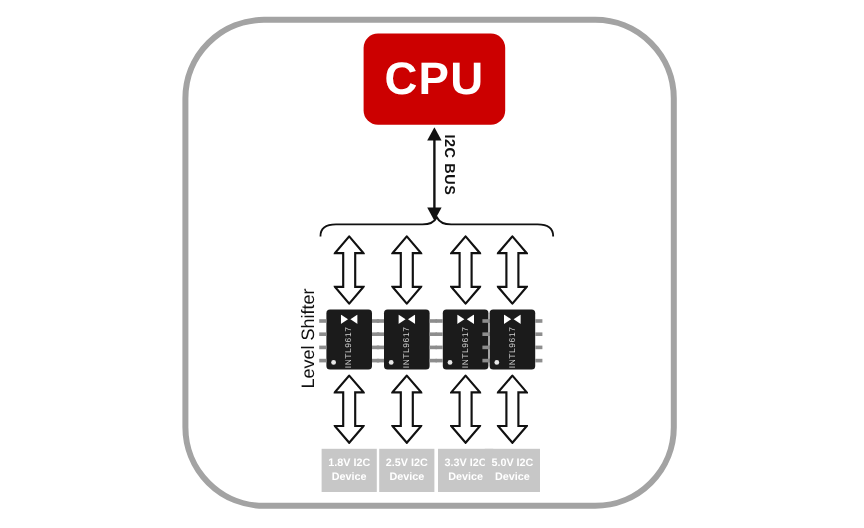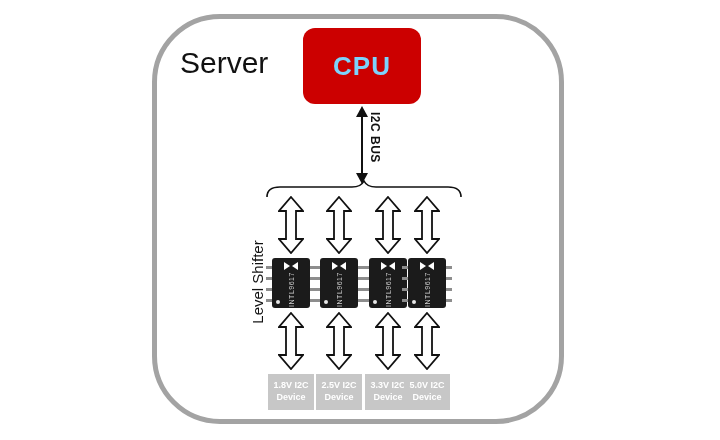--- a/index.html
+++ b/index.html
@@ -13,21 +13,21 @@
     background:#fff;
   }
   .server-label {
     position:absolute; left:180px; top:46px; font-size:30px; color:#111;
   }
   .cpu {
     position:absolute; left:303px; top:28px; width:118px; height:76px;
     background:#cc0000; border-radius:12px;
     display:flex; align-items:center; justify-content:center;
   }
-  .cpu-text { color:#7dd3fc; font-weight:bold; font-size:26px; letter-spacing:1px; }
+  .cpu-text { color:#ffffff; font-weight:bold; font-size:38px; letter-spacing:1px; }
   .bus-arrow { position:absolute; left:347px; top:106px; }
   .bus-label {
     position:absolute; left:368px; top:112px; writing-mode:vertical-rl;
     font-size:12px; font-weight:bold; color:#111; letter-spacing:0.5px;
   }
   .brace { position:absolute; left:266px; top:180px; }
   .level-shifter {
     position:absolute; left:207px; top:274px; width:100px; height:16px;
     text-align:center; font-size:15px; color:#111; transform:rotate(-90deg);
     white-space:nowrap;
@@ -64,21 +64,20 @@
     flex:0 0 auto;
   }
 </style>
 </head>
 <body>
 
 <div class="stage">
 
   <div class="frame"></div>
 
-  <div class="server-label">Server</div>
 
   <div class="cpu">
     <span class="cpu-text">CPU</span>
   </div>
 
   <svg class="bus-arrow" width="30" height="78" viewBox="0 0 30 78">
     <line x1="15" y1="8" x2="15" y2="70" stroke="#111" stroke-width="2"></line>
     <polygon points="15,0 9,11 21,11" fill="#111"></polygon>
     <polygon points="15,78 9,67 21,67" fill="#111"></polygon>
   </svg>

